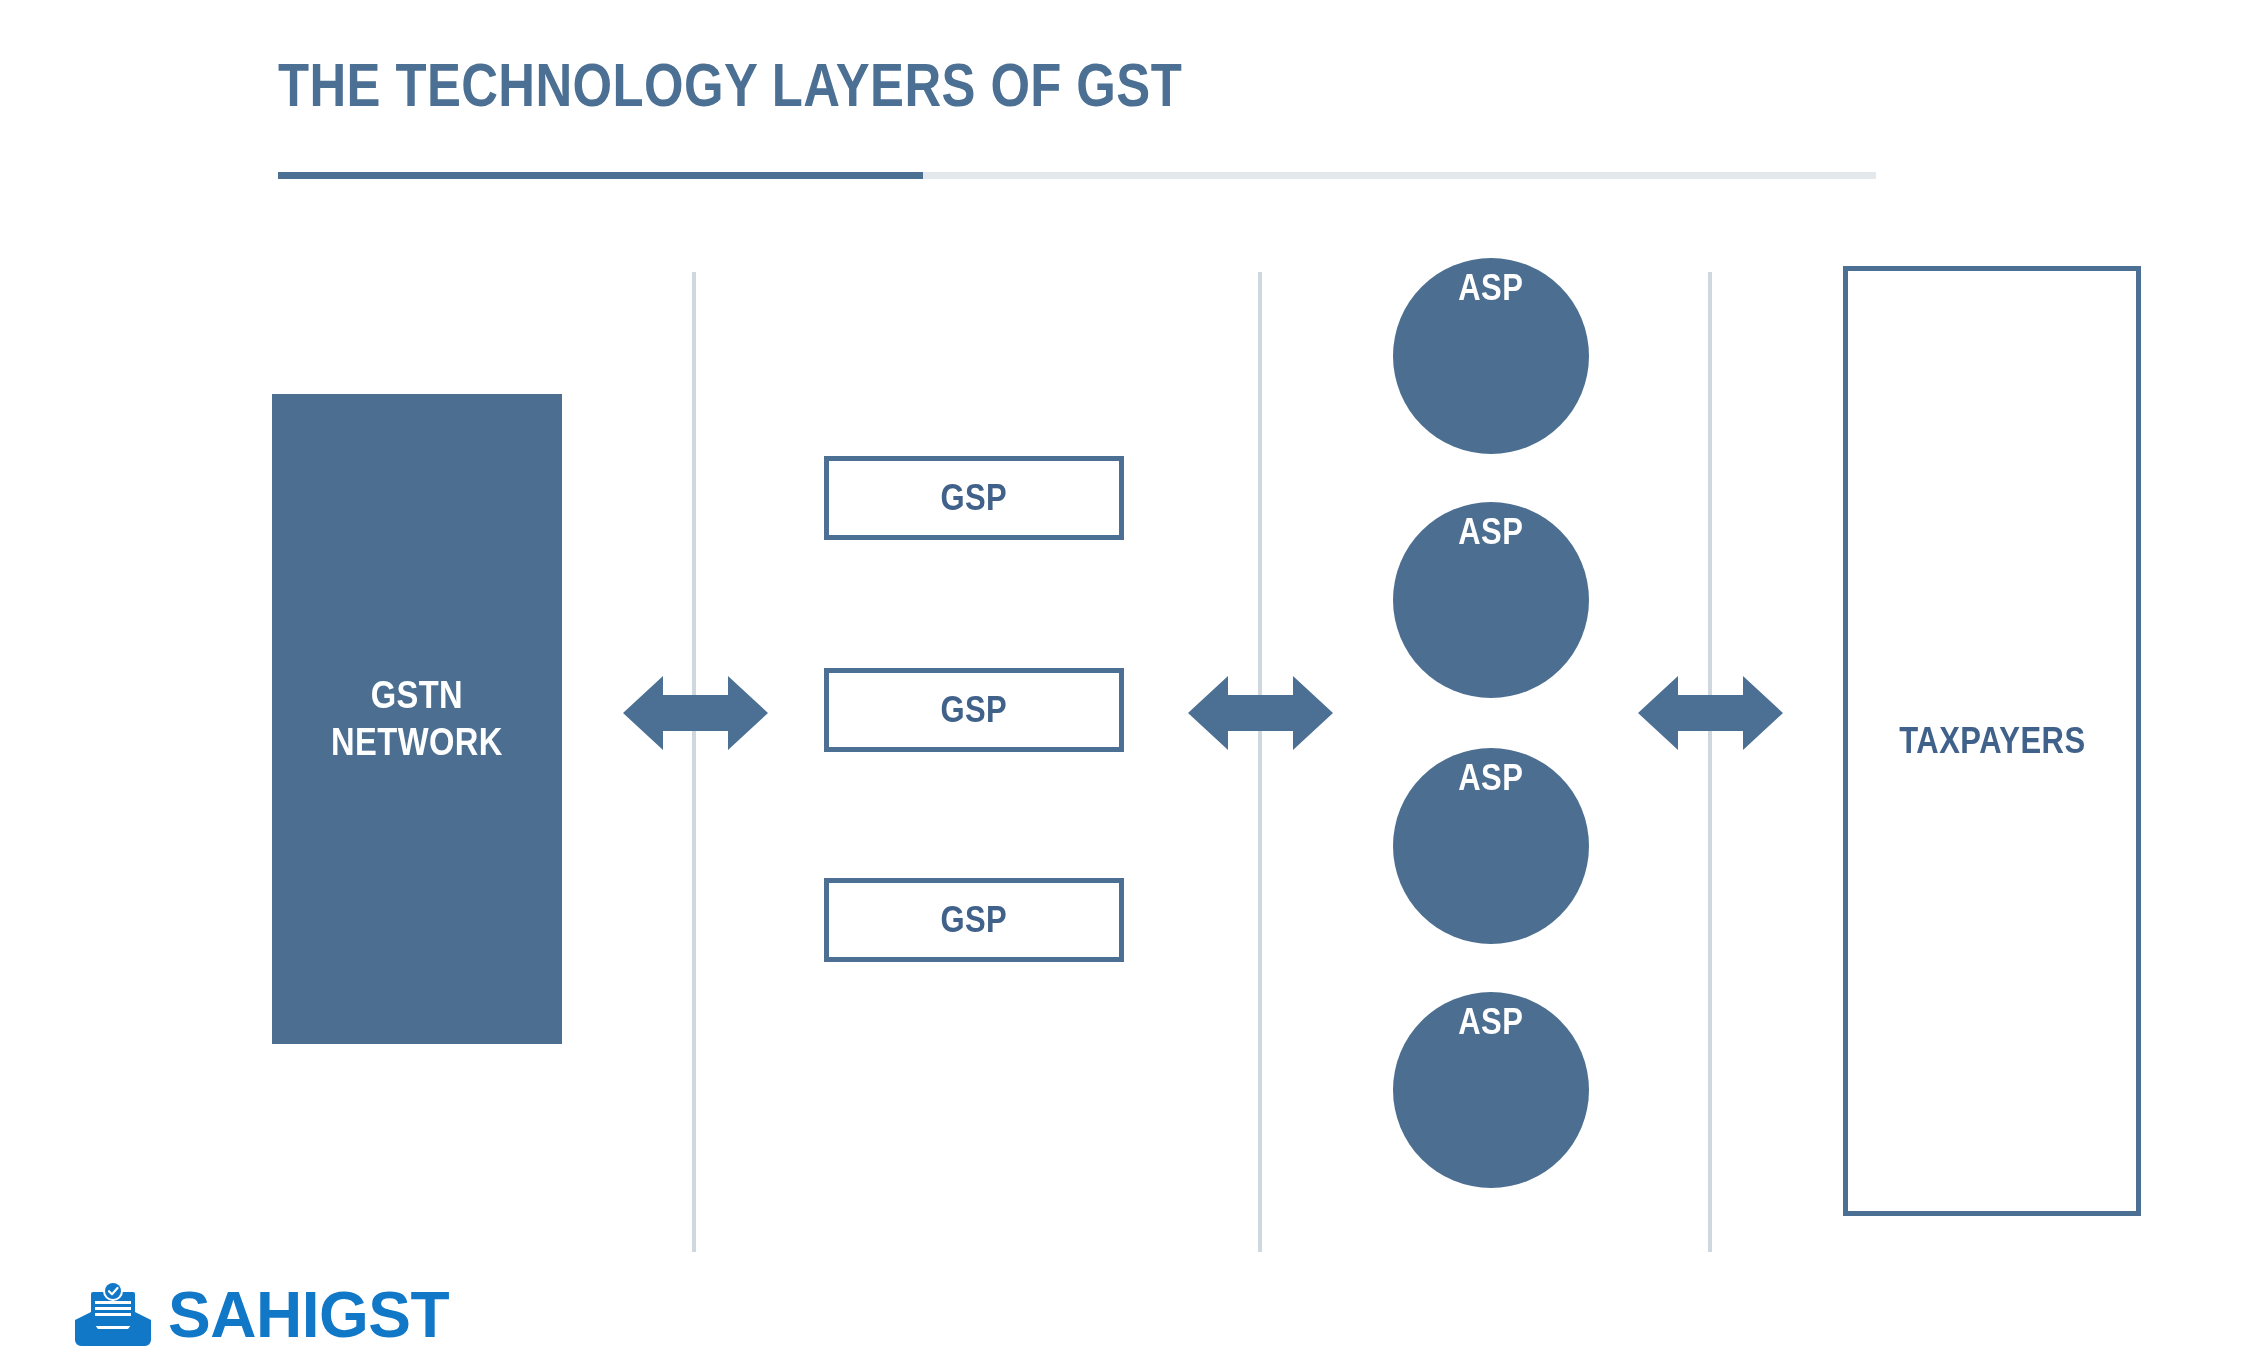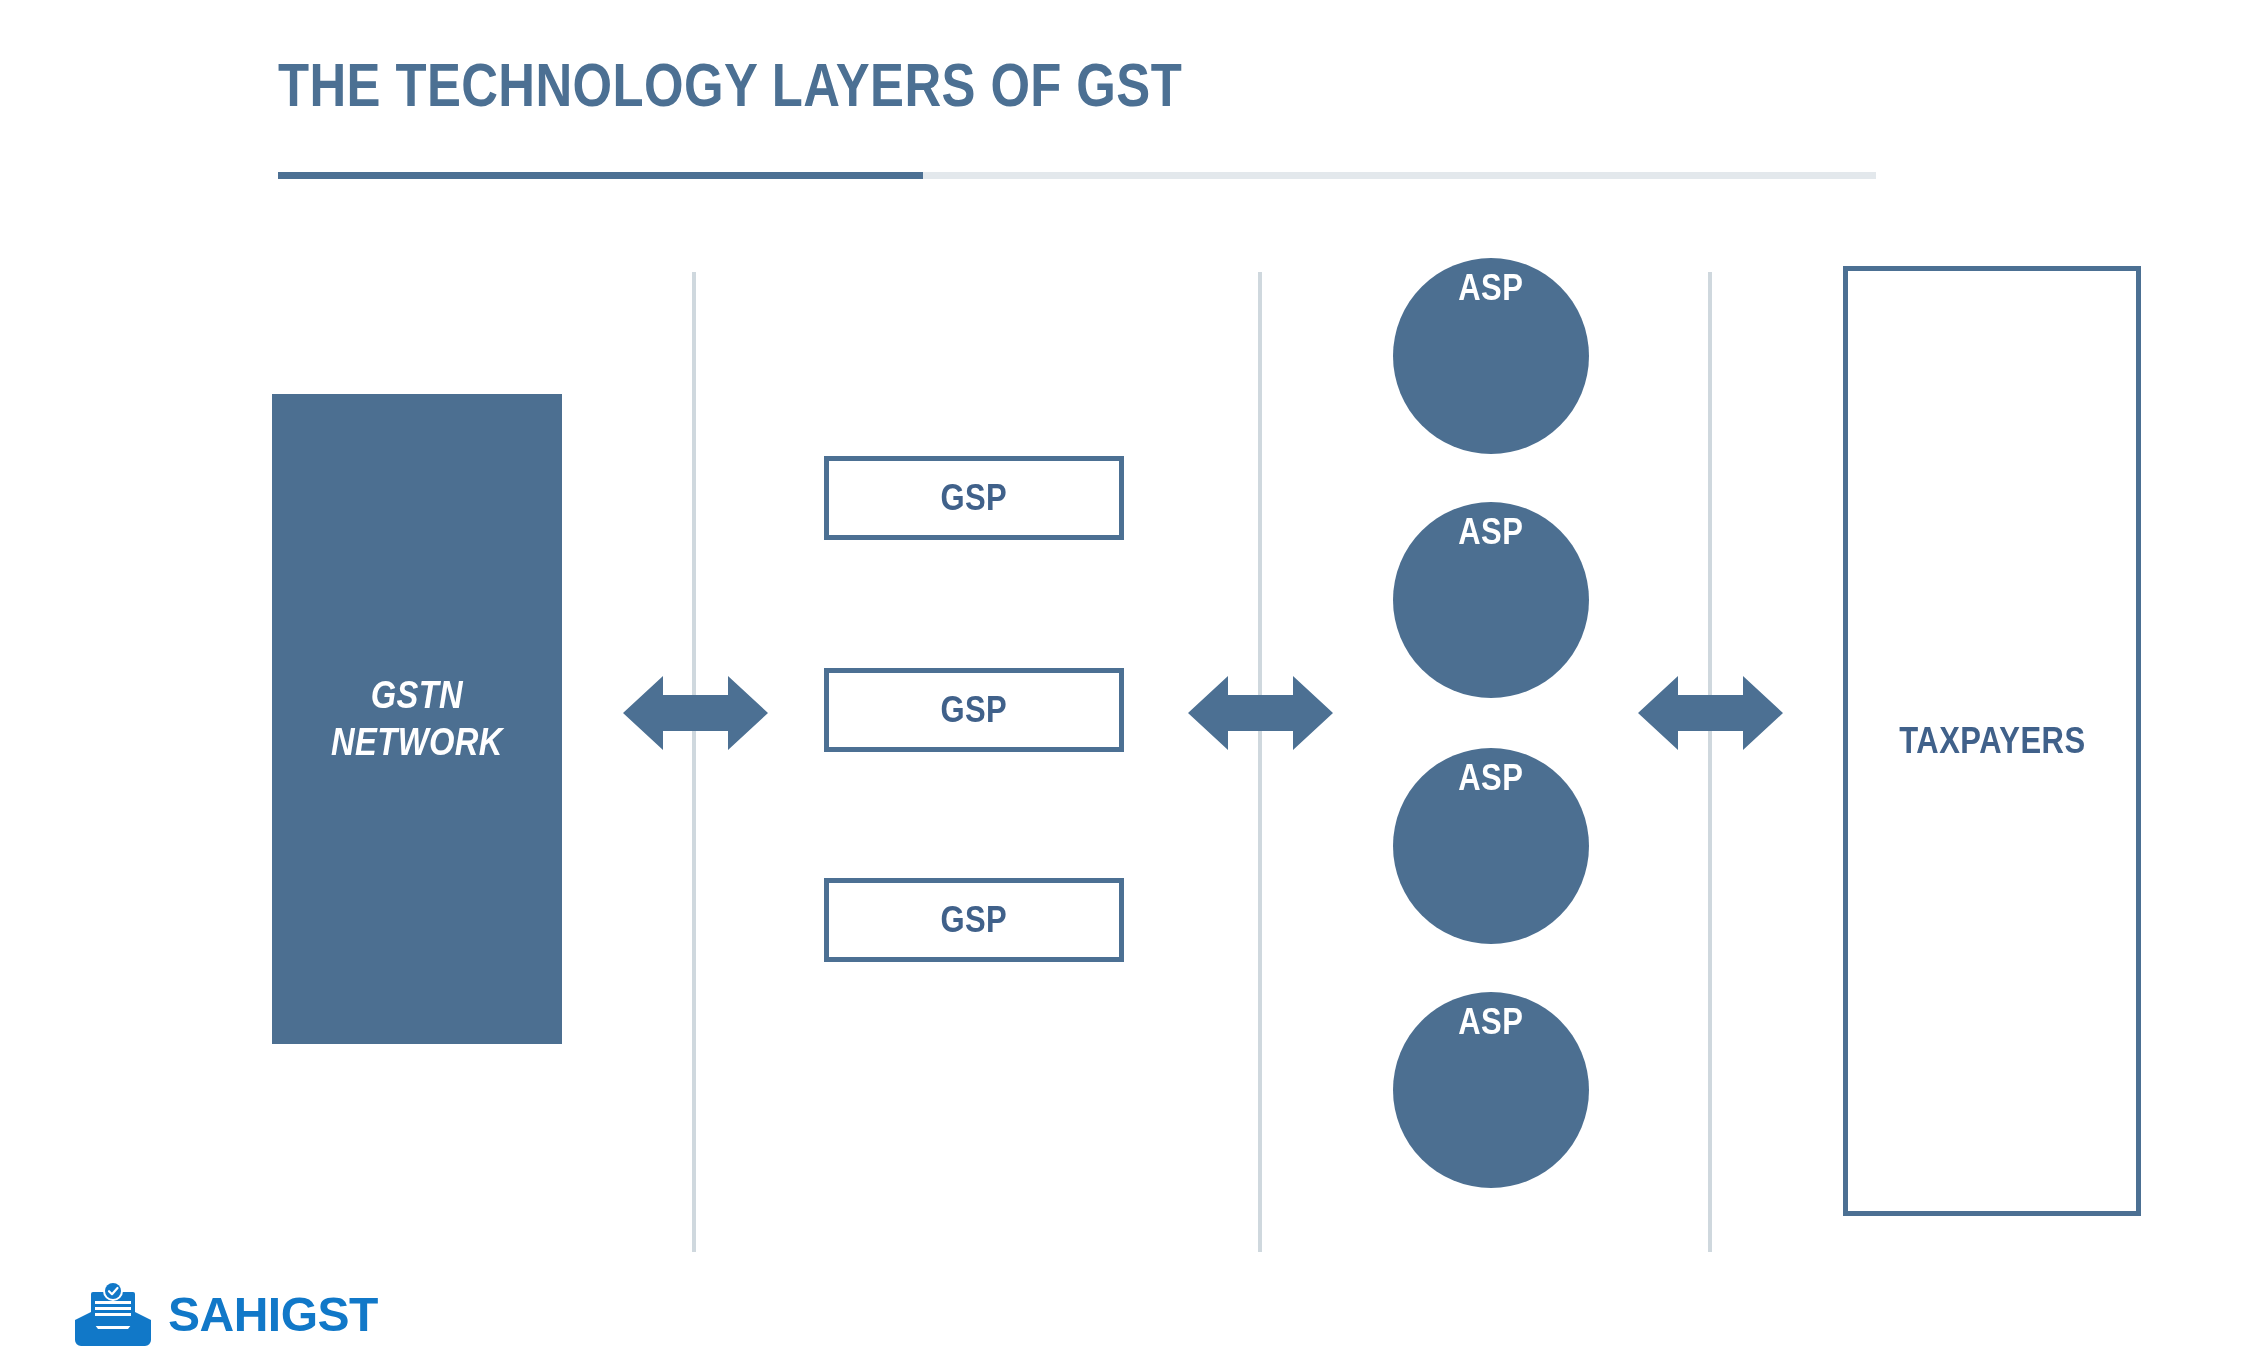--- a/index.html
+++ b/index.html
@@ -62,21 +62,20 @@
   #gstn-block {
     position: absolute;
     left: 272px;
     top: 394px;
     width: 290px;
     height: 650px;
     background: #4C6F91;
     display: flex;
     align-items: center;
     justify-content: center;
-    font-style: italic;
   }
   #gstn-label {
     font-family: "Liberation Sans Narrow", "Liberation Sans", sans-serif;
     font-size: 38px;
     font-weight: bold;
     color: #ffffff;
     text-align: center;
     line-height: 1.25;
     letter-spacing: 0.5px;
     transform: scaleX(0.86);
@@ -173,21 +172,21 @@
     position: absolute;
     left: 72px;
     top: 1282px;
     display: flex;
     align-items: center;
     gap: 14px;
   }
   #logo-icon { width: 82px; height: 66px; display: block; }
   #logo-text {
     font-family: "Liberation Sans", sans-serif;
-    font-size: 48px;
+    font-size: 64px;
     font-weight: bold;
     color: #1178C8;
     letter-spacing: -0.5px;
     line-height: 1;
   }
 </style>
 </head>
 <body>
 
 <div id="slide-title">THE TECHNOLOGY LAYERS OF GST</div>

